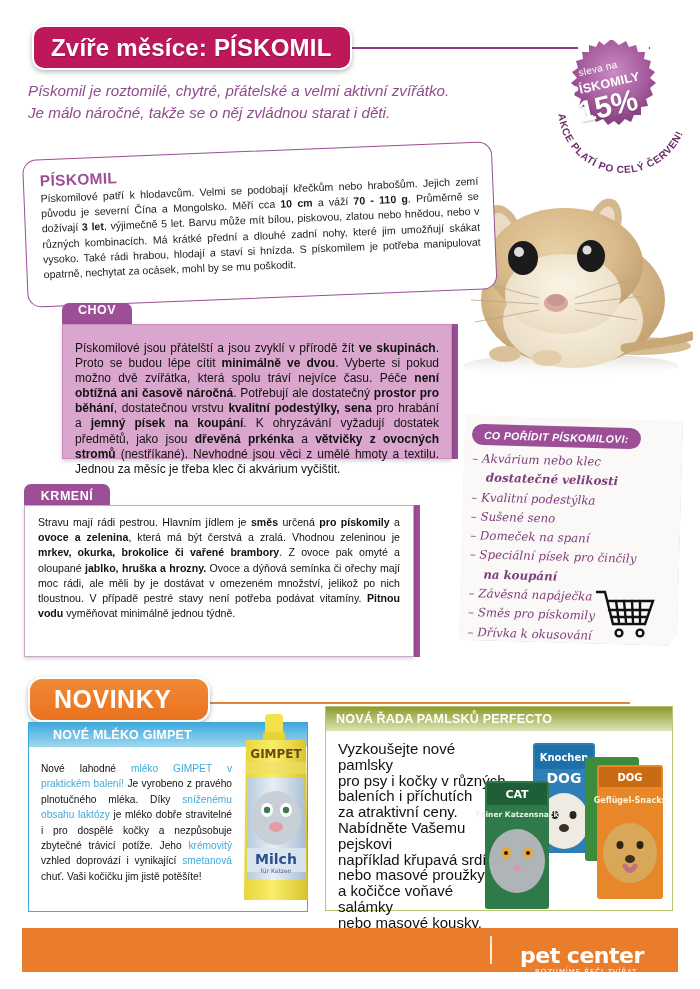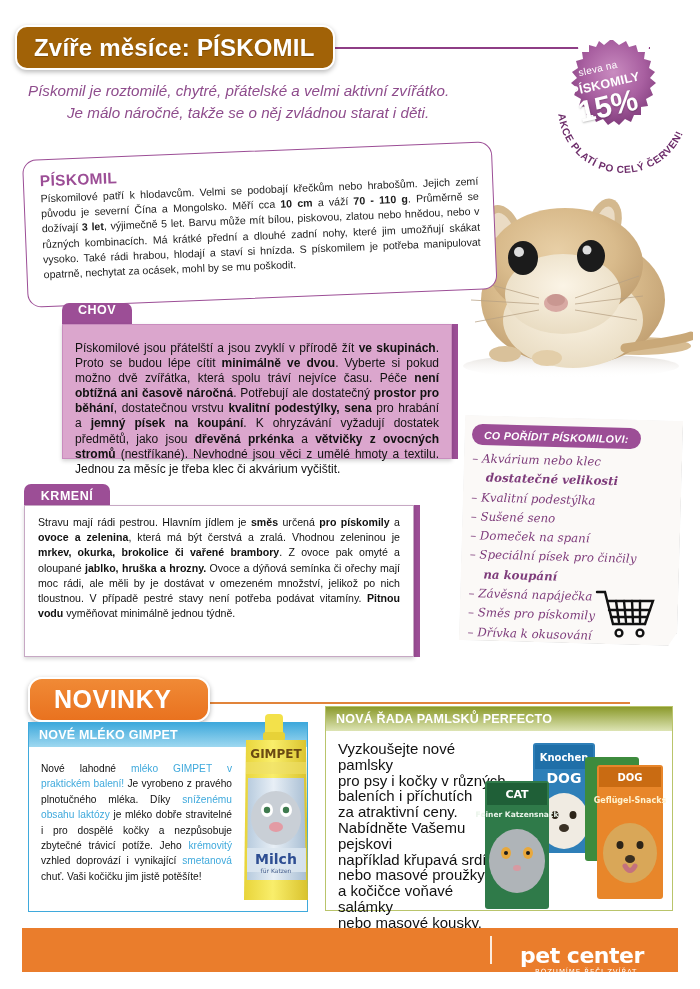--- a/index.html
+++ b/index.html
@@ -11,36 +11,36 @@
     overflow: hidden;
   }
   .page { position: relative; width: 700px; height: 989px; background:#fff; }
 
   
   .hdr-rule {
     position:absolute; left:330px; top:47px; width:320px; height:2px;
     background:#8E3E86;
   }
   .title-pill {
-    position:absolute; left:15px; top:25px; width:320px; height:45px;
-    background:#a16207;
+    position:absolute; left:32px; top:25px; width:320px; height:45px;
+    background:#be185d;
     border:2px solid #ffffff;
     border-radius:12px;
     box-shadow:0 2px 5px rgba(0,0,0,.28);
     display:flex; align-items:center; padding-left:17px;
   }
   .title-pill span {
     color:#fff; font-size:24px; font-weight:bold; letter-spacing:.2px;
     text-shadow:0 1px 1px rgba(0,0,0,.25);
   }
   .subtitle {
     position:absolute; left:28px; top:80px; width:470px;
     color:#8E4C8C; font-style:italic; font-size:15.2px; line-height:22px;
   }
-  .subtitle .l2 { display:block;margin-left:39px; }
+  .subtitle .l2 { display:block; }
 
   
   .badge-wrap { position:absolute; left:548px; top:30px; width:130px; height:130px; }
   .badge-wrap svg { position:absolute; left:0; top:0; }
   .badge-text { position:absolute; left:0; top:0; width:130px; height:130px; }
   .b-sleva {
     position:absolute; left:30px; top:33px; color:#fff; font-size:10px;
     transform:rotate(-13deg); font-weight:normal; letter-spacing:.3px;
   }
   .b-pisk {
@@ -154,21 +154,21 @@
   }
   .nov-pill span { color:#fff; font-size:25px; font-weight:bold; letter-spacing:.5px; }
 
   
   .gim-box {
     position:absolute; left:28px; top:722px; width:280px; height:190px;
     border:1.5px solid #3FA9DC; background:#fff;
   }
   .gim-head {
     height:24px; background:linear-gradient(180deg,#3FA9DC 0%,#9ED8F0 100%);
-    display:flex; align-items:center; padding-left:10px;
+    display:flex; align-items:center; padding-left:24px;
   }
   .gim-head span { color:#fff; font-size:12.5px; font-weight:bold; letter-spacing:.2px; }
   .gim-body { padding:14px 12px 0 12px; width:215px; }
   .gim-body p { font-size:10.2px; line-height:15.4px; color:#111; text-align:justify; }
   .gim-body .hl { color:#3FA9DC; }
   .milk-pack { position:absolute; left:228px; top:710px; width:100px; height:200px; }
 
   
   .per-box {
     position:absolute; left:325px; top:706px; width:348px; height:205px;

